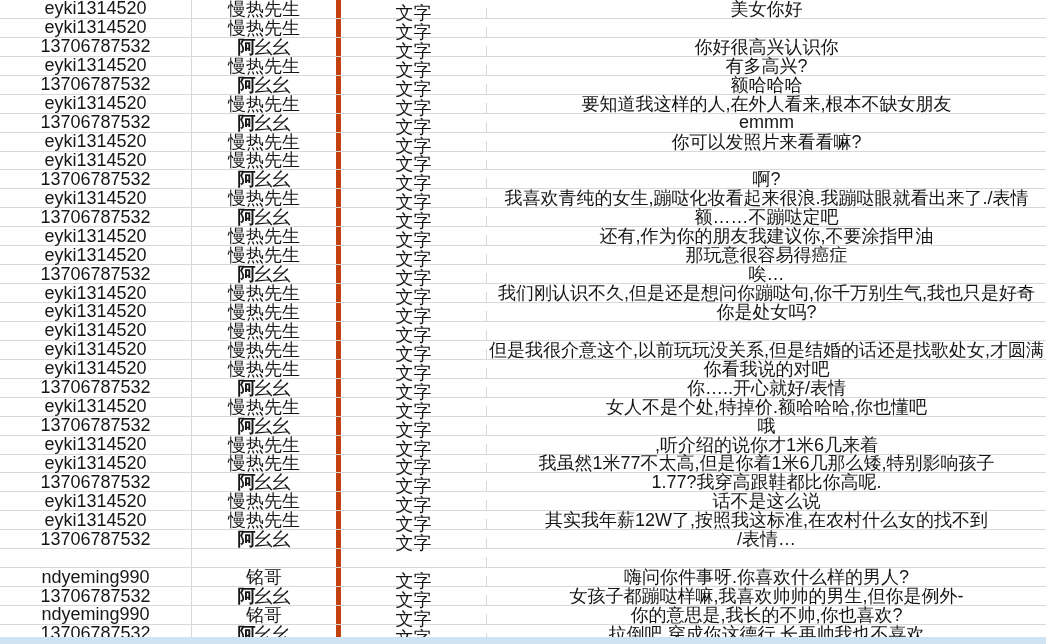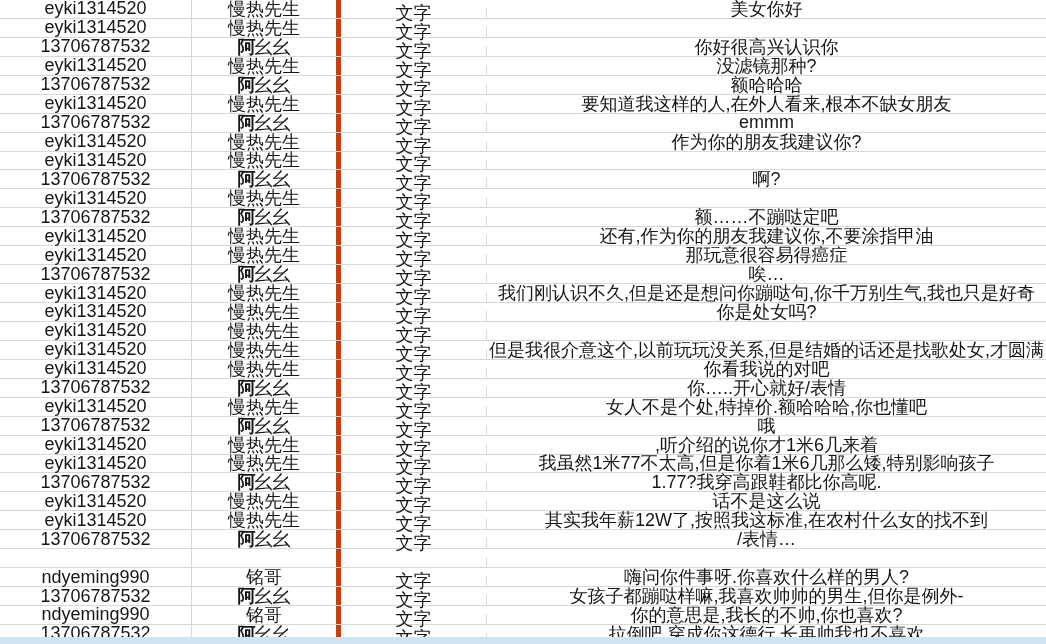--- a/index.html
+++ b/index.html
@@ -48,21 +48,21 @@
           <span class="heavy">阿</span>
           <span>幺幺</span>
         </div>
         <div class="cell c-type">文字</div>
         <div class="cell c-msg">你好很高兴认识你</div>
       </div>
       <div class="row">
         <div class="cell c-id">eyki1314520</div>
         <div class="cell c-nick">慢热先生</div>
         <div class="cell c-type">文字</div>
-        <div class="cell c-msg">没滤镜那种?</div>
+        <div class="cell c-msg">有多高兴?</div>
       </div>
       <div class="row">
         <div class="cell c-id">13706787532</div>
         <div class="cell c-nick">
           <span class="heavy">阿</span>
           <span>幺幺</span>
         </div>
         <div class="cell c-type">文字</div>
         <div class="cell c-msg">额哈哈哈</div>
       </div>
@@ -78,40 +78,41 @@
           <span class="heavy">阿</span>
           <span>幺幺</span>
         </div>
         <div class="cell c-type">文字</div>
         <div class="cell c-msg">emmm</div>
       </div>
       <div class="row">
         <div class="cell c-id">eyki1314520</div>
         <div class="cell c-nick">慢热先生</div>
         <div class="cell c-type">文字</div>
-        <div class="cell c-msg">作为你的朋友我建议你?</div>
+        <div class="cell c-msg">你可以发照片来看看嘛?</div>
       </div>
       <div class="row">
         <div class="cell c-id">eyki1314520</div>
         <div class="cell c-nick">慢热先生</div>
         <div class="cell c-type">文字</div>
       </div>
       <div class="row">
         <div class="cell c-id">13706787532</div>
         <div class="cell c-nick">
           <span class="heavy">阿</span>
           <span>幺幺</span>
         </div>
         <div class="cell c-type">文字</div>
         <div class="cell c-msg">啊?</div>
       </div>
       <div class="row">
         <div class="cell c-id">eyki1314520</div>
         <div class="cell c-nick">慢热先生</div>
         <div class="cell c-type">文字</div>
+        <div class="cell c-msg">我喜欢青纯的女生,蹦哒化妆看起来很浪.我蹦哒眼就看出来了./表情</div>
       </div>
       <div class="row">
         <div class="cell c-id">13706787532</div>
         <div class="cell c-nick">
           <span class="heavy">阿</span>
           <span>幺幺</span>
         </div>
         <div class="cell c-type">文字</div>
         <div class="cell c-msg">额……不蹦哒定吧</div>
       </div>

